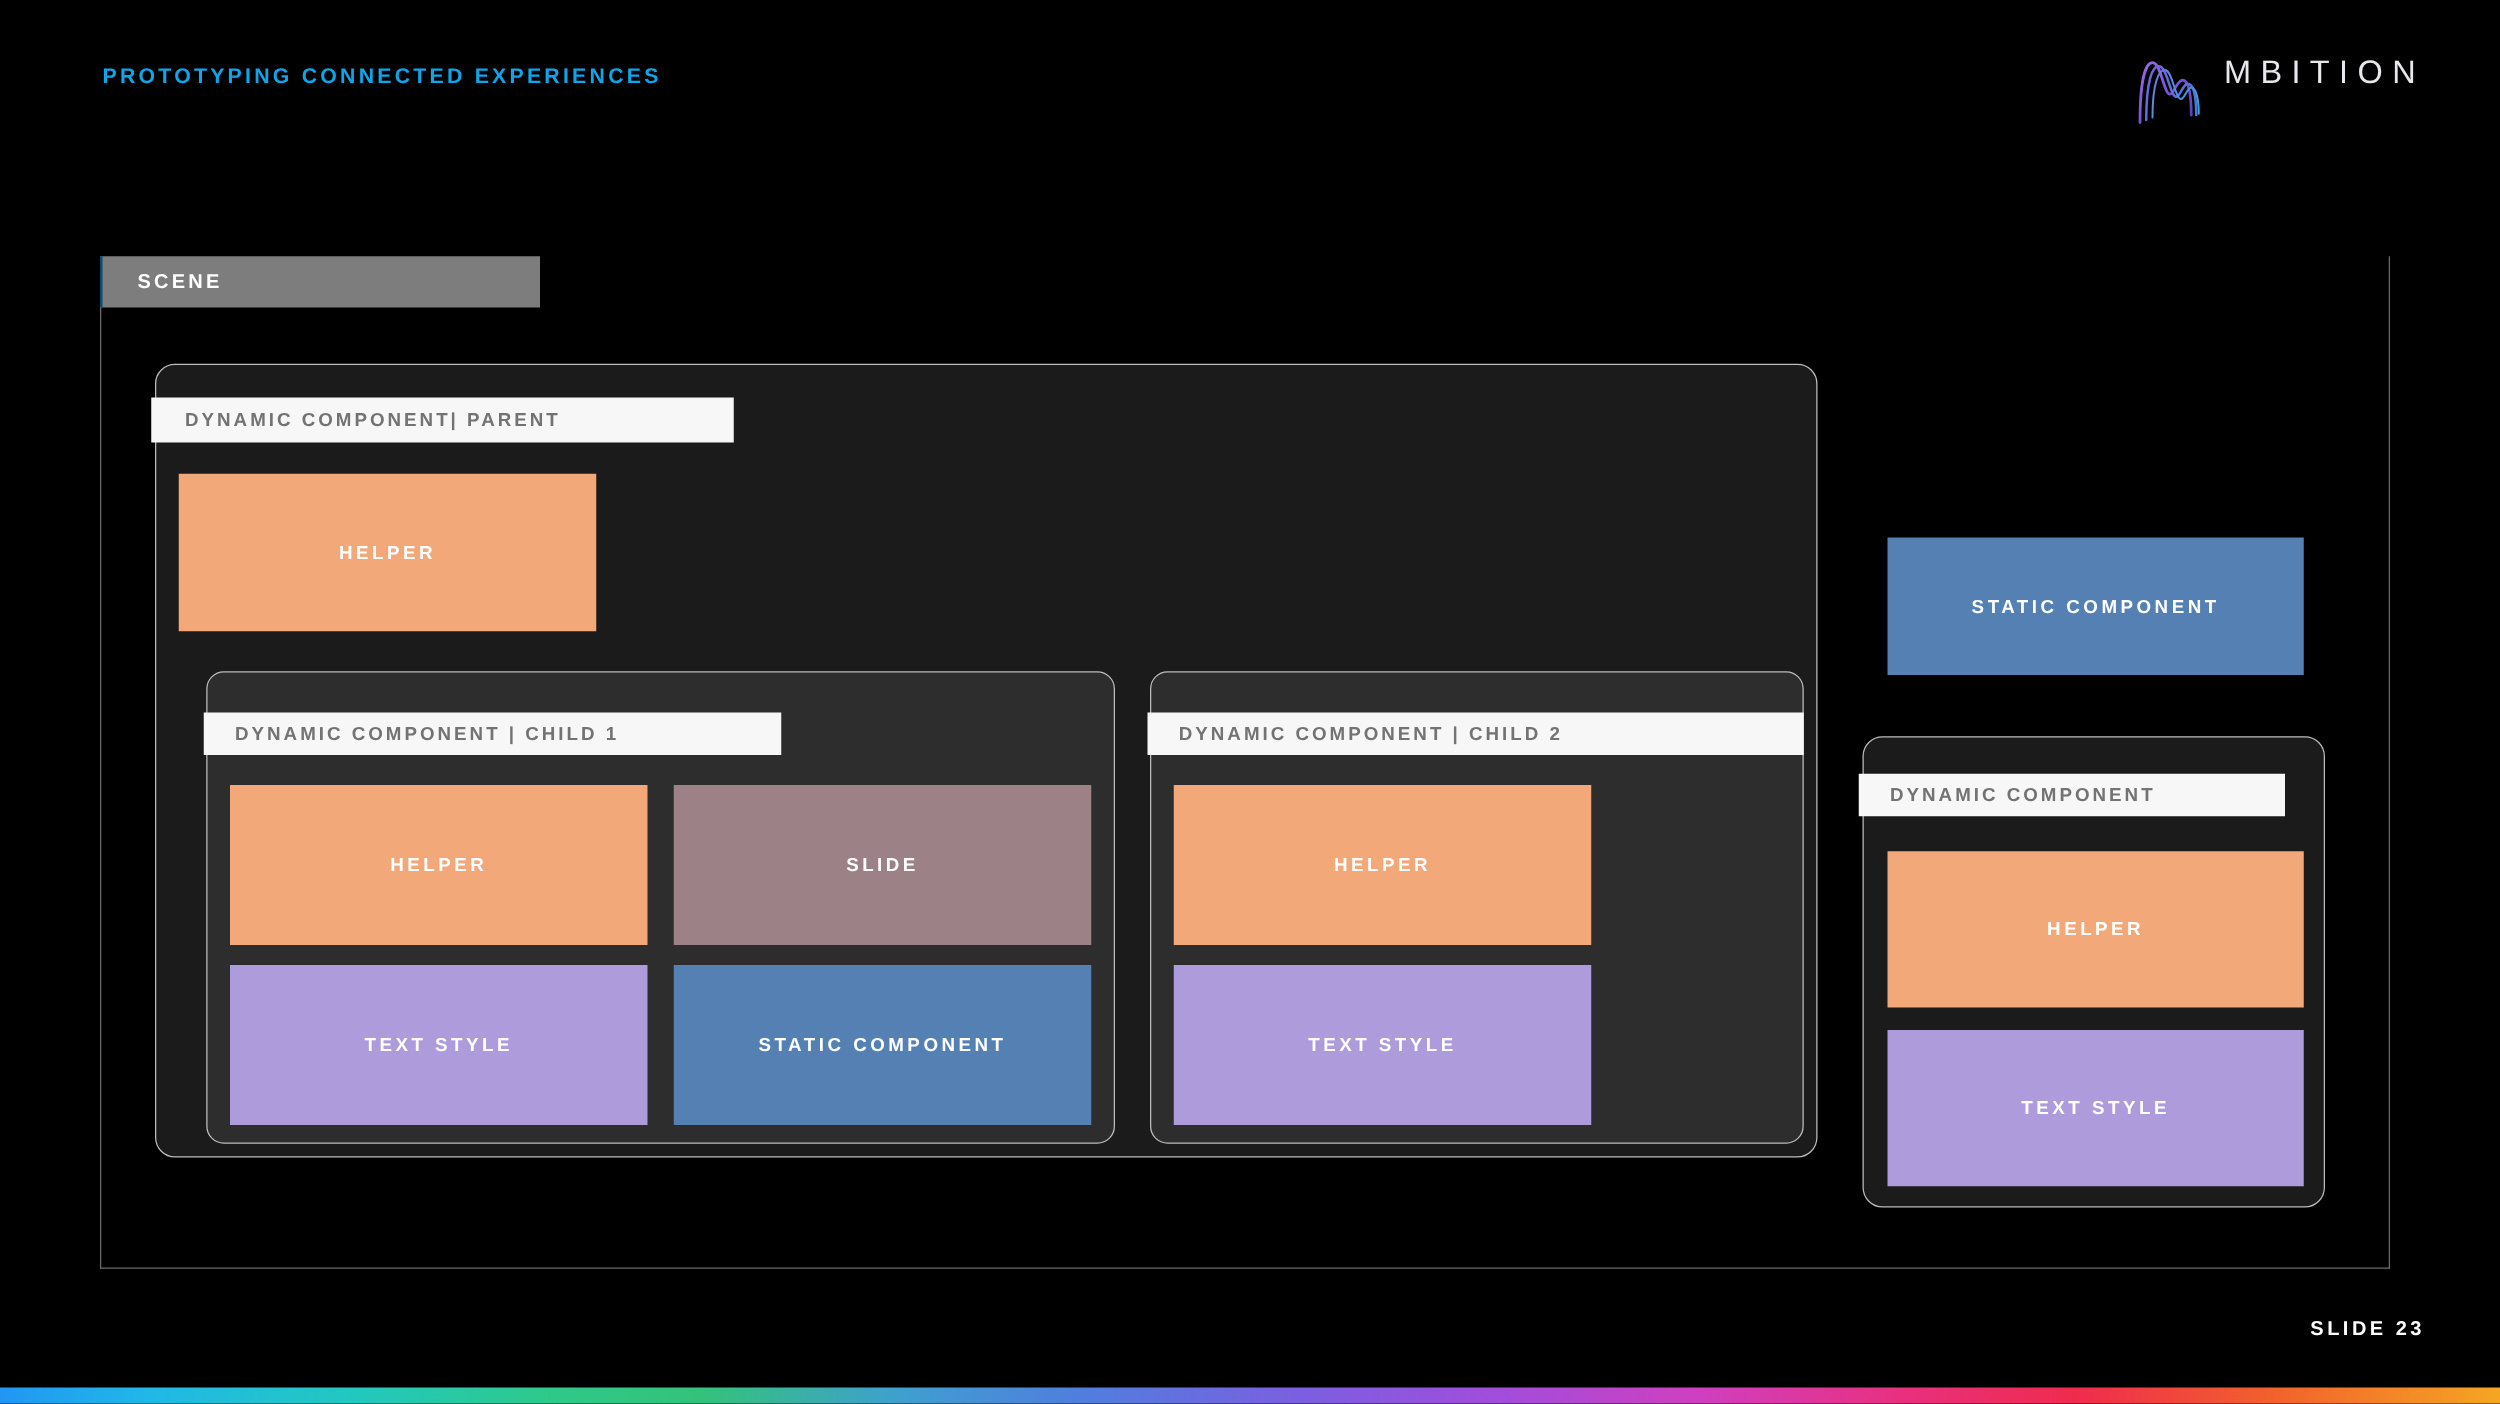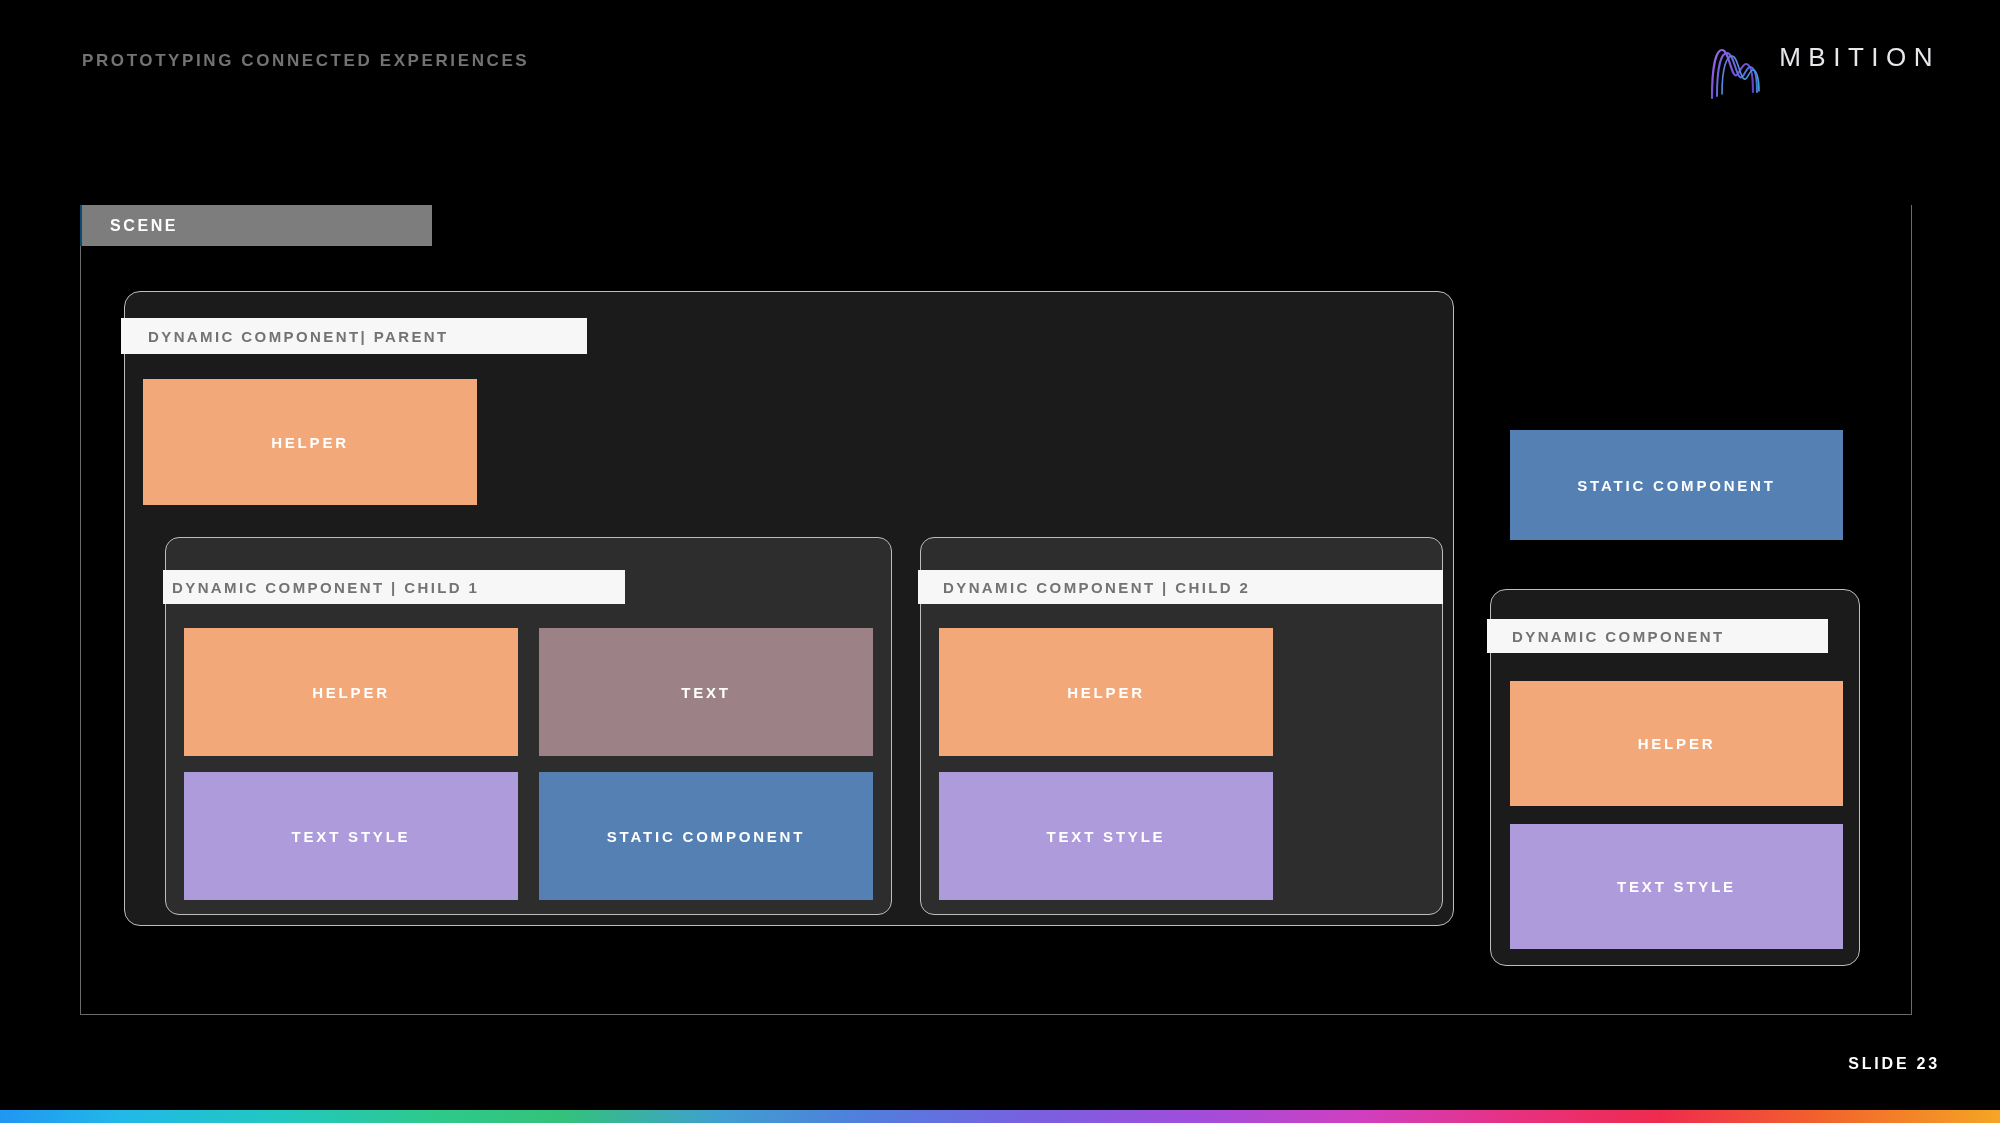--- a/index.html
+++ b/index.html
@@ -19,21 +19,21 @@
     left: 0; top: 0;
     width: 2000px;
     height: 160px;
   }
   .eyebrow {
     position: absolute;
     left: 82px; top: 51px;
     font-size: 17px;
     font-weight: bold;
     letter-spacing: 2.6px;
-    color: #737373;
+    color: #0ea5e9;
     white-space: nowrap;
   }
   .slide-title {
     position: absolute;
     left: 82px; top: 102px;
     font-size: 29px;
     font-weight: bold;
     letter-spacing: 4.2px;
     color: #ffffff;
     white-space: nowrap;
@@ -109,21 +109,21 @@
     color: #737373;
     font-size: 15px;
     font-weight: bold;
     letter-spacing: 2.4px;
     display: flex;
     align-items: center;
     white-space: nowrap;
     z-index: 5;
   }
   .tag-parent { left: 121px; top: 318px; width: 466px; height: 36px; padding-left: 27px; }
-  .tag-child1 { left: 163px; top: 570px; width: 462px; height: 34px; padding-left: 9px; }
+  .tag-child1 { left: 163px; top: 570px; width: 462px; height: 34px; padding-left: 25px; }
   .tag-child2 { left: 918px; top: 570px; width: 525px; height: 34px; padding-left: 25px; }
   .tag-right  { left: 1487px; top: 619px; width: 341px; height: 34px; padding-left: 25px; }
 
   
   .box {
     position: absolute;
     display: flex;
     align-items: center;
     justify-content: center;
     color: #ffffff;
@@ -208,21 +208,21 @@
   <span>SCENE</span>
 </div>
 
 <div class="panel panel-parent"></div>
 <div class="panel-tag tag-parent">DYNAMIC COMPONENT| PARENT</div>
 <div class="box b-parent-helper" style="background:#f2a878;">HELPER</div>
 
 <div class="panel panel-child panel-child1"></div>
 <div class="panel-tag tag-child1">DYNAMIC COMPONENT | CHILD 1</div>
 <div class="box b-c1-helper" style="background:#f2a878;">HELPER</div>
-<div class="box b-c1-icon" style="background:#9c8286;">TEXT</div>
+<div class="box b-c1-icon" style="background:#9c8286;">SLIDE</div>
 <div class="box b-c1-text" style="background:#ae9bdb;">TEXT STYLE</div>
 <div class="box b-c1-static" style="background:#5580b4;">STATIC COMPONENT</div>
 
 <div class="panel panel-child panel-child2"></div>
 <div class="panel-tag tag-child2">DYNAMIC COMPONENT | CHILD 2</div>
 <div class="box b-c2-helper" style="background:#f2a878;">HELPER</div>
 <div class="box b-c2-text" style="background:#ae9bdb;">TEXT STYLE</div>
 
 <div class="box b-static-comp" style="background:#5580b4;">STATIC COMPONENT</div>
 

